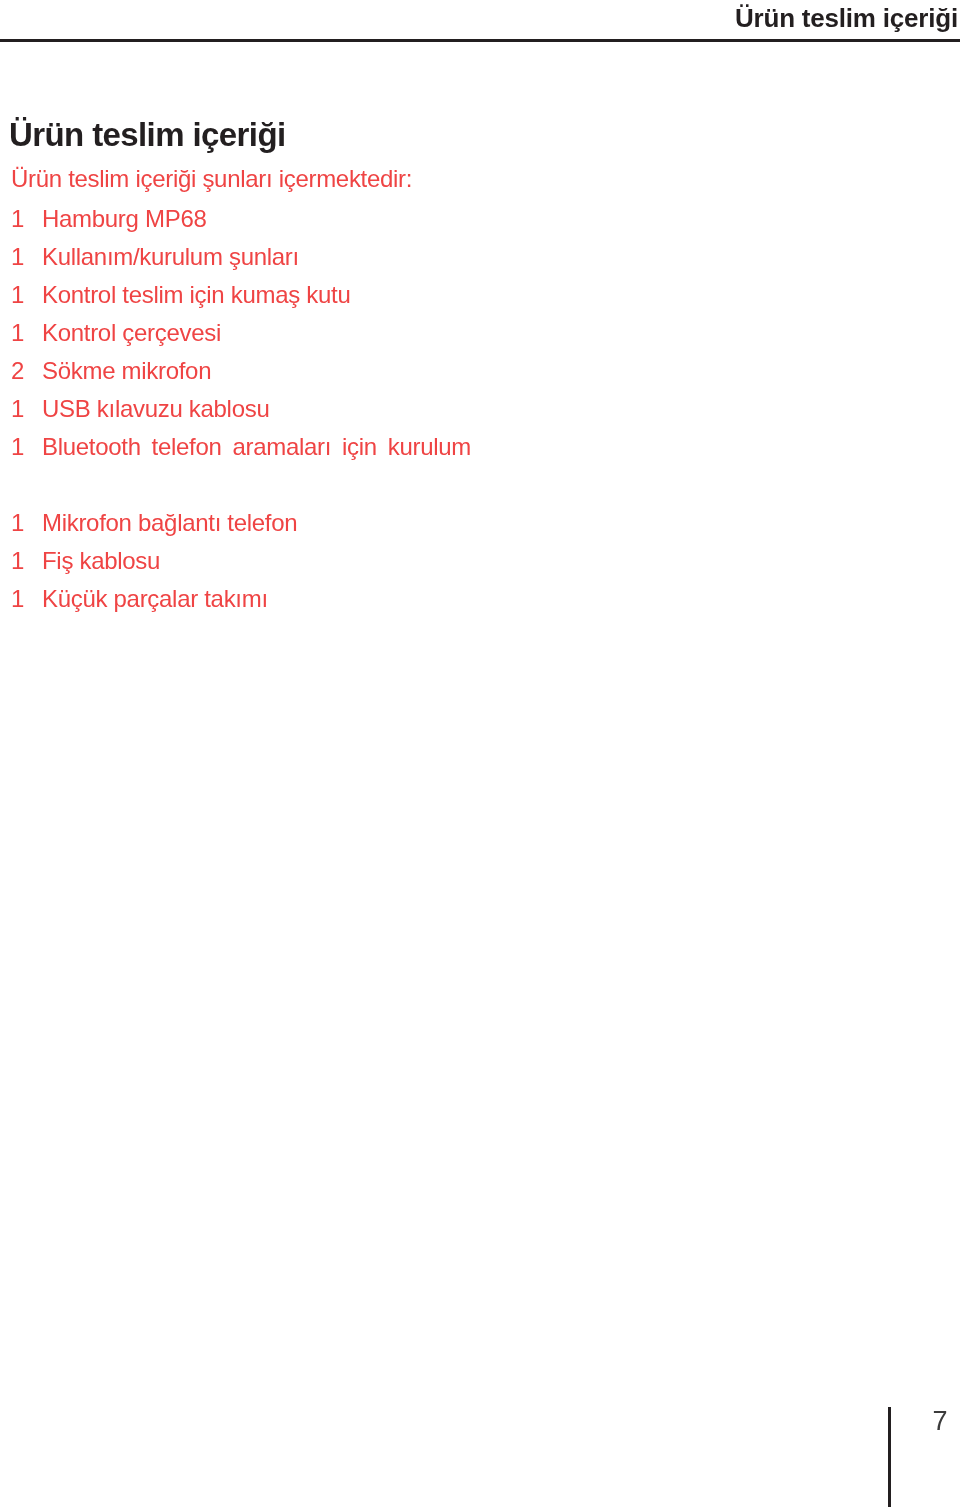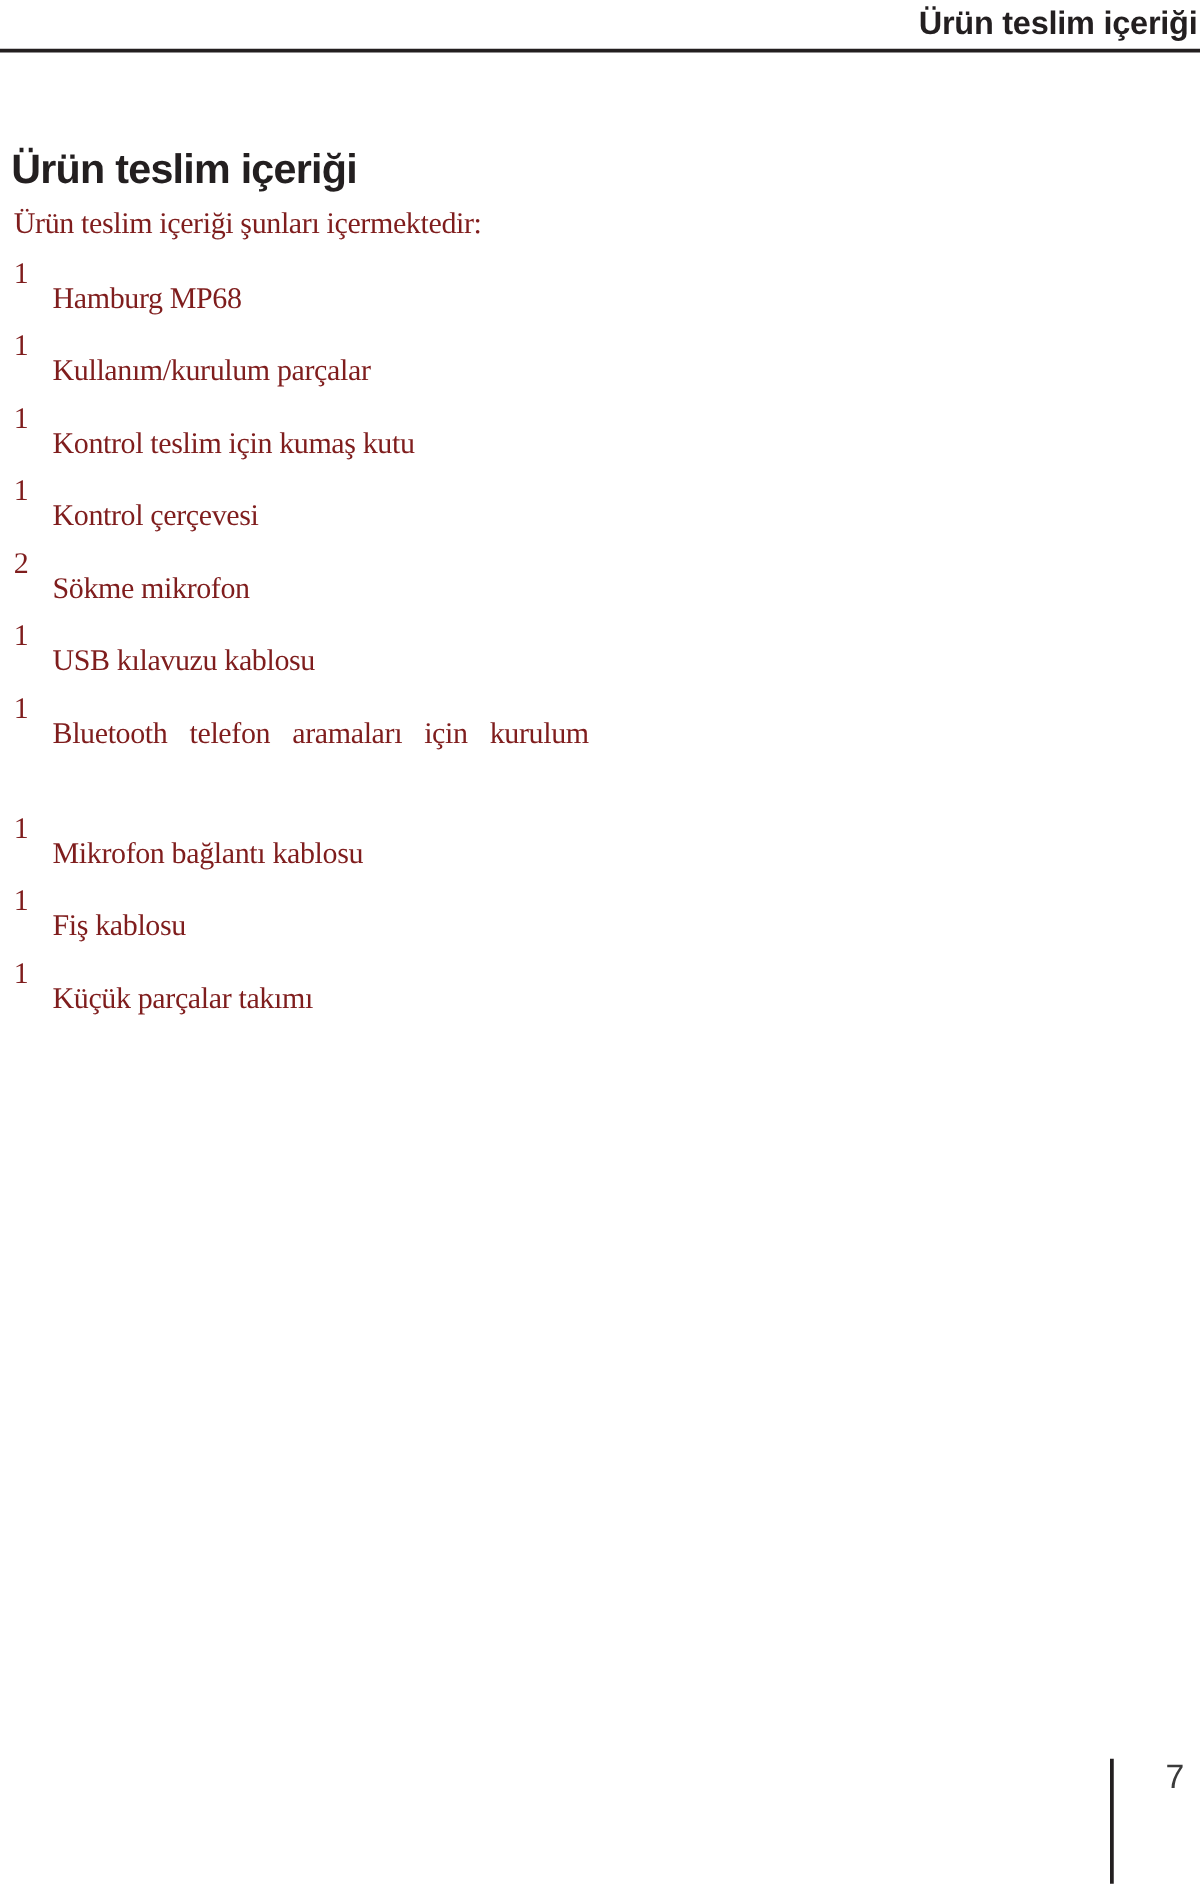--- a/index.html
+++ b/index.html
@@ -60,22 +60,22 @@
     color: #231f20;
     white-space: nowrap;
   }
 
   
   .content {
     position: absolute;
     top: 160px;
     left: 11px;
     width: 460px;
-    color: #7f1d1d;
-    font-family: Liberation Serif, serif;
+    color: #ef4444;
+    font-family: Liberation Sans, sans-serif;
     font-size: 24px;
     line-height: 38px;
     letter-spacing: -0.3px;
   }
 
   .intro {
     margin: 0 0 2px 0;
     white-space: nowrap;
   }
 
@@ -93,21 +93,20 @@
 
   .item-qty {
     flex: 0 0 auto;
     width: 31px;
     text-align: left;
   }
 
   .item-label {
     flex: 1 1 auto;
     text-align: left;
-    margin-top: 20px;
   }
 
   
   .item.justified .item-label {
     text-align: justify;
     text-align-last: left;
   }
   .item.justified .item-label::after {
     content: "";
     display: inline-block;
@@ -151,21 +150,21 @@
   <div class="content">
     <p class="intro">Ürün teslim içeriği şunları içermektedir:</p>
 
     <ul class="items" id="items-list">
         <li class="item">
           <span class="item-qty">1</span>
           <span class="item-label">Hamburg MP68</span>
         </li>
         <li class="item">
           <span class="item-qty">1</span>
-          <span class="item-label">Kullanım/kurulum parçalar</span>
+          <span class="item-label">Kullanım/kurulum şunları</span>
         </li>
         <li class="item">
           <span class="item-qty">1</span>
           <span class="item-label">Kontrol teslim için kumaş kutu</span>
         </li>
         <li class="item">
           <span class="item-qty">1</span>
           <span class="item-label">Kontrol çerçevesi</span>
         </li>
         <li class="item">
@@ -175,21 +174,21 @@
         <li class="item">
           <span class="item-qty">1</span>
           <span class="item-label">USB kılavuzu kablosu</span>
         </li>
         <li class="item justified">
           <span class="item-qty">1</span>
           <span class="item-label">Bluetooth telefon aramaları için kurulum</span>
         </li>
         <li class="item">
           <span class="item-qty">1</span>
-          <span class="item-label">Mikrofon bağlantı kablosu</span>
+          <span class="item-label">Mikrofon bağlantı telefon</span>
         </li>
         <li class="item">
           <span class="item-qty">1</span>
           <span class="item-label">Fiş kablosu</span>
         </li>
         <li class="item">
           <span class="item-qty">1</span>
           <span class="item-label">Küçük parçalar takımı</span>
         </li>
       </ul>

